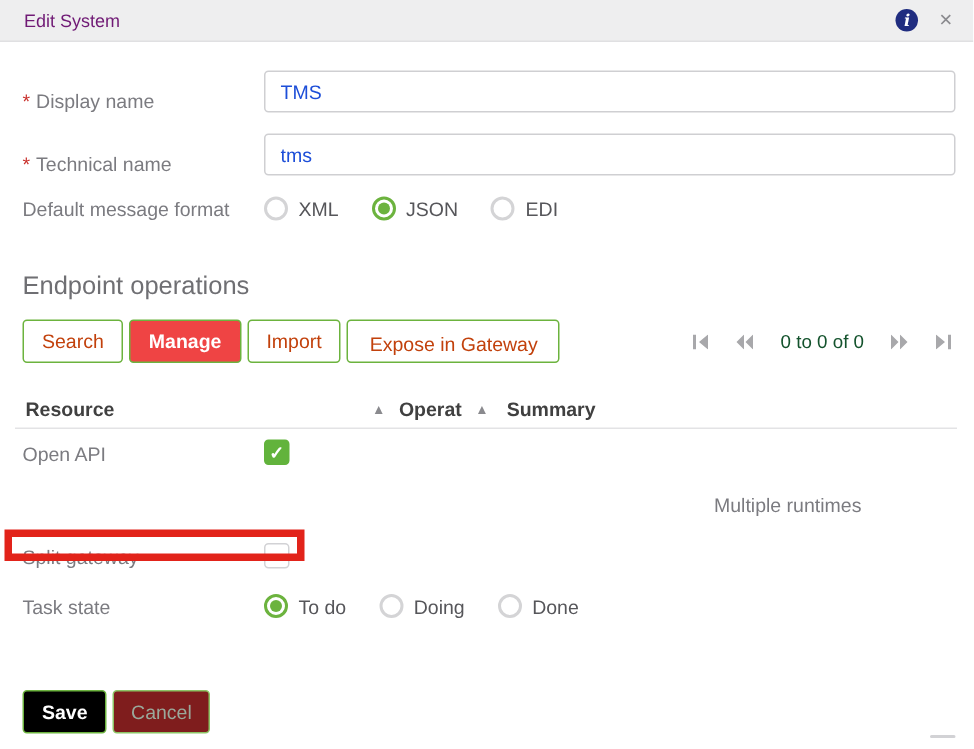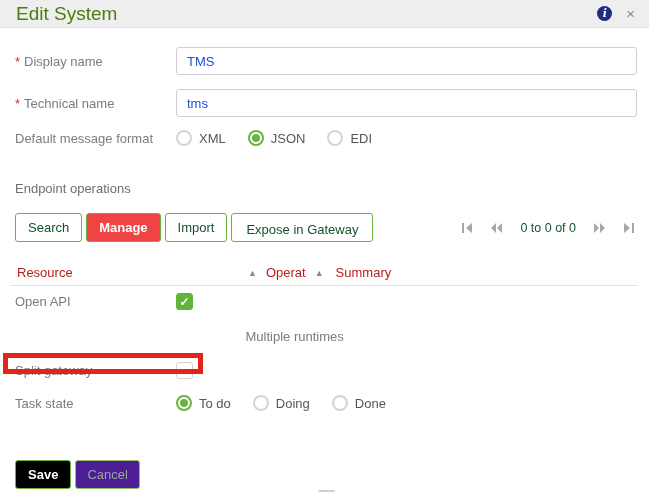--- a/index.html
+++ b/index.html
@@ -4,89 +4,89 @@
 <style>
   * { margin:0; padding:0; box-sizing:border-box; }
   html,body { width:649px; height:499px; background:#ffffff;
               font-family:"Liberation Sans", sans-serif; }
   .dialog { position:relative; width:649px; height:499px; background:#fff; overflow:hidden; }
 
   
   .titlebar { position:absolute; left:0; top:0; width:649px; height:28px;
               background:#eeeeef; border-bottom:1px solid #e0e0e2;
               display:flex; align-items:center; }
-  .titlebar .title { margin-left:16px; font-size:19px; color:#4d7c0f; }
+  .titlebar .title { margin-left:16px; font-size:12px; color:#701a75; }
   .titlebar .right { margin-left:auto; margin-right:14px; display:flex; align-items:center; gap:14px; }
   .info-badge { width:15px; height:15px; border-radius:50%; background:#202d80; color:#fff;
                 font-family:"DejaVu Serif", serif; font-style:italic; font-weight:bold;
                 font-size:11px; line-height:15px; text-align:center; cursor:pointer; }
   .close-x { color:#8b8b8f; font-size:15px; line-height:15px; cursor:pointer; }
 
   
-  .row { position:absolute; left:15px; right:12px; display:flex; align-items:center; }
+  .row { position:absolute; left:15px; right:12px; display:flex; align-items:flex-end; }
   .lbl { width:161px; flex:0 0 161px; font-size:13px; color:#7b7b80; }
   .req { color:#c9302c; margin-right:4px; font-size:13px; }
 
   .txt-input { flex:1; height:28px; border:1px solid #cfcfd2; border-radius:3px;
                padding:0 10px; font-size:13px; color:#1d4ed8; background:#fff;
                font-family:"Liberation Sans", sans-serif; outline:none; }
 
   
   .radio-group { display:flex; align-items:center; }
   .radio-opt { display:flex; align-items:center; margin-right:22px; cursor:pointer; }
   .radio-circ { width:16px; height:16px; border-radius:50%; border:2px solid #d4d4d6;
                 background:#fff; margin-right:7px; position:relative; flex:0 0 16px; }
   .radio-opt.selected .radio-circ { border-color:#6cb33e; }
   .radio-opt.selected .radio-circ::after { content:""; position:absolute; left:2px; top:2px;
                 width:8px; height:8px; border-radius:50%; background:#6cb33e; }
   .radio-opt span.opt-label { font-size:13px; color:#56565a; }
 
   
-  .section-h { position:absolute; left:15px; top:181px; font-size:13px; color:#6f6f73; }
+  .section-h { position:absolute; left:15px; top:181px; font-size:17px; color:#6f6f73; }
 
   
   .toolbar { position:absolute; left:15px; top:213px; display:flex; gap:4px; }
   .btn { height:29px; border:1px solid #6cb33e; border-radius:3px; background:#fff;
-         color:#14532d; font-size:13px; padding:0 12px; cursor:pointer;
+         color:#c2410c; font-size:13px; padding:0 12px; cursor:pointer;
          font-family:"Liberation Sans", sans-serif; }
   .btn.active { background:#ef4444; color:#fff; font-weight:bold; }
   .btn.wide { padding:8px 14px; }
 
   
   .pager { position:absolute; right:14px; top:213px; height:29px; display:flex;
            align-items:center; gap:17px; }
   .pg-ic { display:flex; align-items:center; cursor:pointer; }
   .pg-ic svg { display:block; }
   .pg-status { font-size:12.5px; color:#14532d; }
 
   
   .thead { position:absolute; left:10px; right:11px; top:260px; height:26px;
            border-bottom:1px solid #e3e3e5; display:flex; align-items:center; }
-  .th { font-size:13px; color:#b91c1c; cursor:pointer; }
+  .th { font-size:13px; color:#404040; cursor:pointer;font-weight:bold; }
   .th-resource { margin-left:7px; width:231px; }
   .sort-tri { font-size:9px; color:#8a8a8e; cursor:pointer; }
   .th-operat { margin:0 9px 0 9px; }
   .th-summary { margin-left:12px; }
 
   
   .chk { width:17px; height:17px; border:1px solid #d2d2d5; border-radius:3px;
          background:#fff; position:relative; cursor:pointer; }
   .chk.checked { background:#62b33c; border-color:#62b33c; color:#fff;
                  font-size:12px; font-weight:bold; line-height:16px; text-align:center; }
 
   
   .red-box { position:absolute; left:3px; top:353px; width:200px; height:21px;
              border:5px solid #e2231a; pointer-events:none; }
 
   
   .footer { position:absolute; left:15px; top:460px; display:flex; gap:4px; }
   .btn-save { height:29px; min-width:48px; background:#000000; border:1px solid #6cb33e;
               border-radius:3px; color:#fff; font-weight:bold; font-size:13px; padding:0 12px;
               cursor:pointer; font-family:"Liberation Sans", sans-serif; }
-  .btn-cancel { height:29px; min-width:48px; background:#4c1d95; border:1px solid #8cc465;
+  .btn-cancel { height:29px; min-width:48px; background:#7f1d1d; border:1px solid #8cc465;
               border-radius:3px; color:#9aa89b; font-size:13px; padding:0 11px;
               cursor:pointer; font-family:"Liberation Sans", sans-serif; }
 </style>
 </head>
 <body>
 
 <div class="dialog">
 
   <div class="titlebar">
     <span class="title">Edit System</span>

